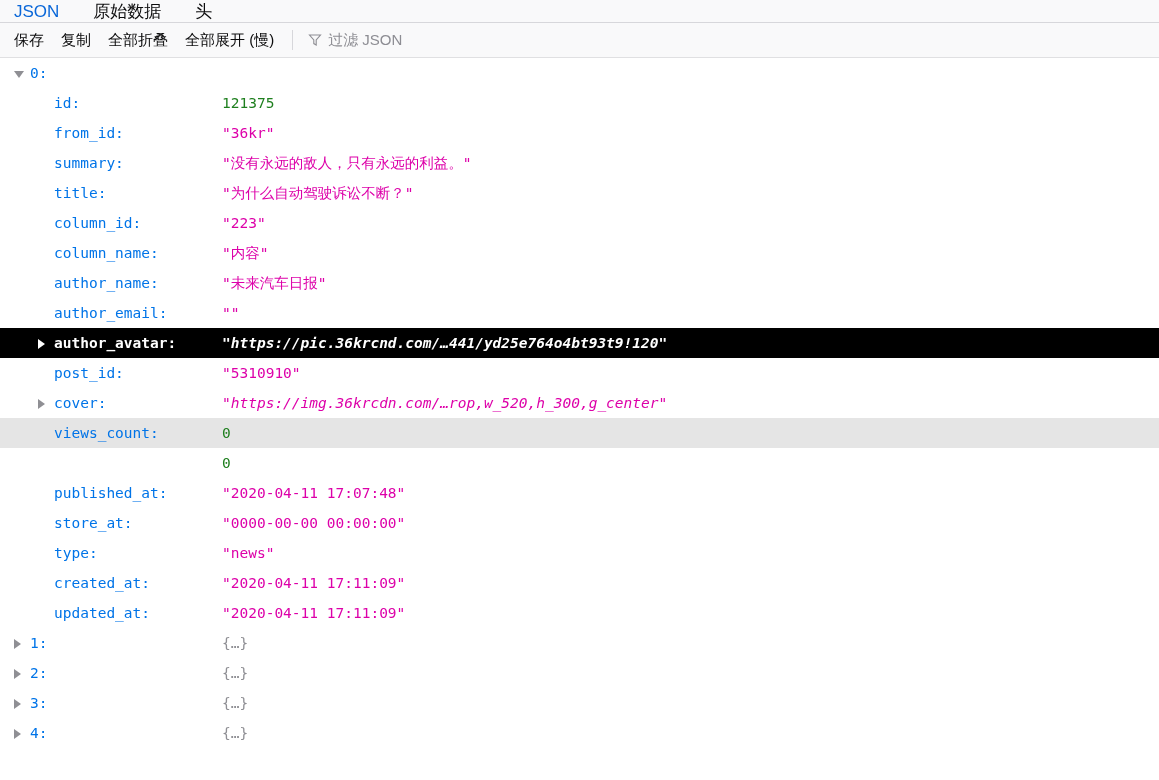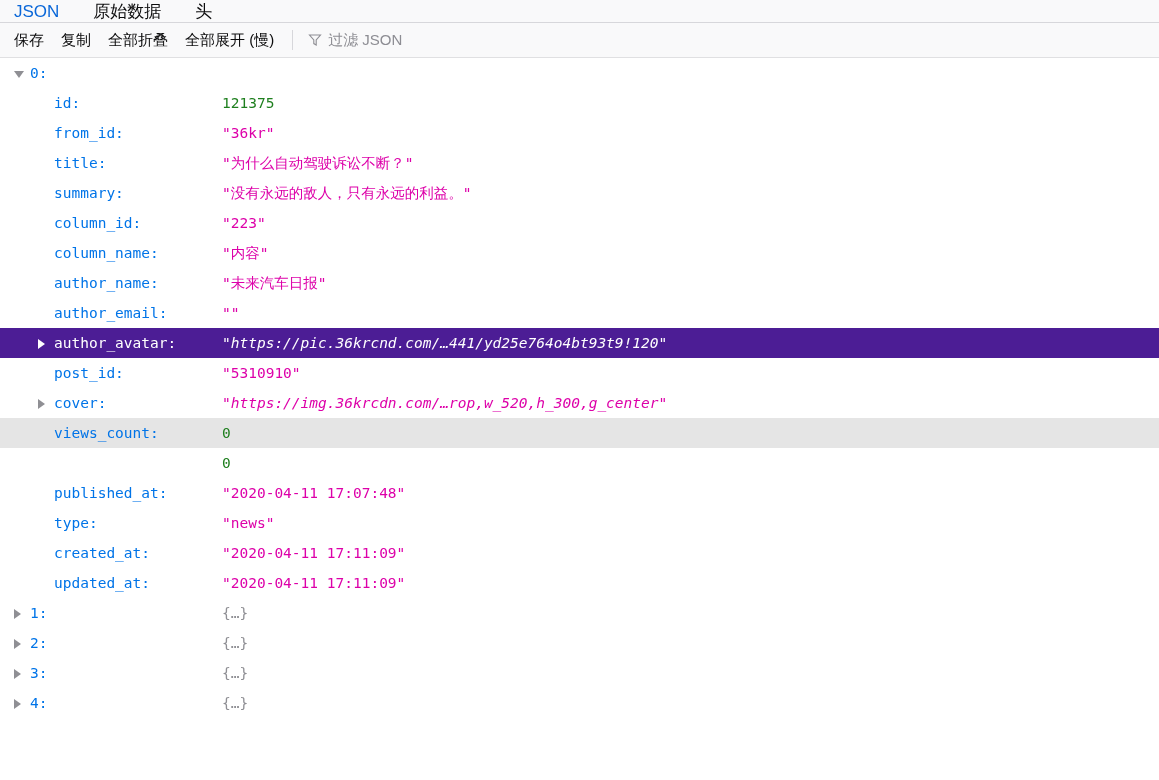--- a/index.html
+++ b/index.html
@@ -76,21 +76,21 @@
   }
   .row {
     position: relative;
     height: 30px;
     line-height: 30px;
     white-space: nowrap;
     font-family: "DejaVu Sans Mono", "Liberation Mono", monospace;
     font-size: 14.5px;
   }
   .row.stripe { background: #e5e5e5; }
-  .row.selected { background: #4c1d95; }
+  .row.selected { background: #000000; font-weight: bold; }
 
   .twisty {
     position: absolute;
     top: 11px;
     width: 0; height: 0;
     border-style: solid;
   }
   .twisty.closed {
     border-width: 5px 0 5px 7px;
     border-color: transparent transparent transparent #8f8f94;
@@ -157,26 +157,26 @@
     </div>
     <div class="row lvl2">
       <span class="key">id:</span>
       <span class="val number">121375</span>
     </div>
     <div class="row lvl2">
       <span class="key">from_id:</span>
       <span class="val string">"36kr"</span>
     </div>
     <div class="row lvl2">
+      <span class="key">summary:</span>
+      <span class="val string">"没有永远的敌人，只有永远的利益。"</span>
+    </div>
+    <div class="row lvl2">
       <span class="key">title:</span>
       <span class="val string">"为什么自动驾驶诉讼不断？"</span>
-    </div>
-    <div class="row lvl2">
-      <span class="key">summary:</span>
-      <span class="val string">"没有永远的敌人，只有永远的利益。"</span>
     </div>
     <div class="row lvl2">
       <span class="key">column_id:</span>
       <span class="val string">"223"</span>
     </div>
     <div class="row lvl2">
       <span class="key">column_name:</span>
       <span class="val string">"内容"</span>
     </div>
     <div class="row lvl2">
@@ -206,20 +206,24 @@
       <span class="val number">0</span>
     </div>
     <div class="row lvl2">
       <span class="val number">0</span>
     </div>
     <div class="row lvl2">
       <span class="key">published_at:</span>
       <span class="val string">"2020-04-11 17:07:48"</span>
     </div>
     <div class="row lvl2">
+      <span class="key">store_at:</span>
+      <span class="val string">"0000-00-00 00:00:00"</span>
+    </div>
+    <div class="row lvl2">
       <span class="key">type:</span>
       <span class="val string">"news"</span>
     </div>
     <div class="row lvl2">
       <span class="key">created_at:</span>
       <span class="val string">"2020-04-11 17:11:09"</span>
     </div>
     <div class="row lvl2">
       <span class="key">updated_at:</span>
       <span class="val string">"2020-04-11 17:11:09"</span>

